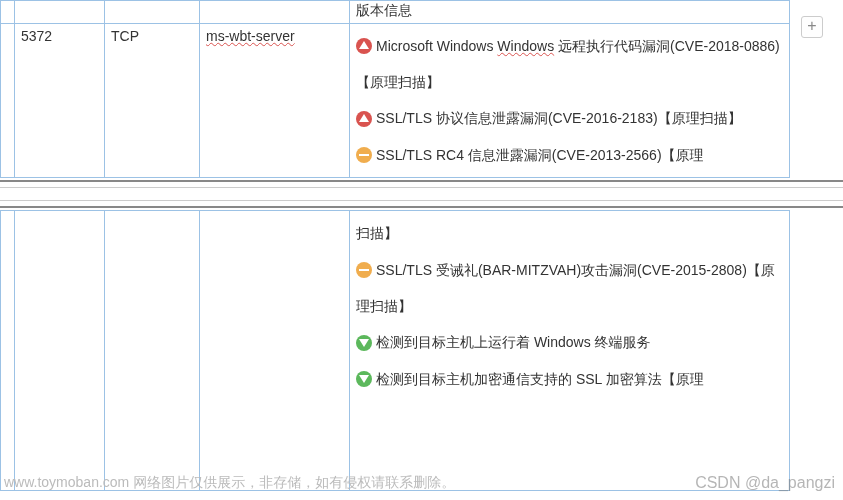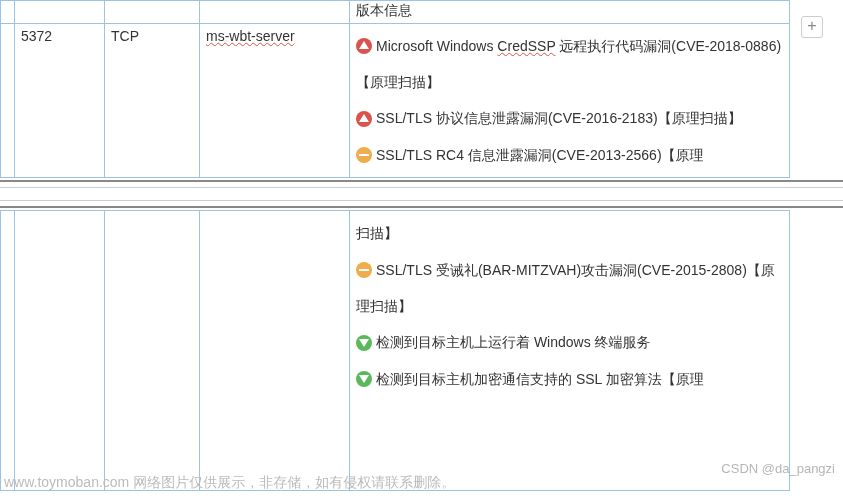--- a/index.html
+++ b/index.html
@@ -112,23 +112,23 @@
     .page-gap::after { bottom: 5px; }
     .footer-text {
       position: absolute;
       bottom: 8px;
       left: 4px;
       font-size: 14px;
       color: #bbb;
     }
     .watermark {
       position: absolute;
-      bottom: 24px;
+      bottom: 8px;
       right: 8px;
-      font-size: 13px;
+      font-size: 16px;
       color: rgba(120,120,120,0.55);
     }
     .row-top-narrow td { padding-top: 0; padding-bottom: 2px; line-height: 1.4; }
     .stretch { height: 280px; }
   </style>
 </head>
 <body>
 
 <table>
   <colgroup>
@@ -145,21 +145,21 @@
     <td></td>
     <td></td>
     <td><span>版本信息</span></td>
   </tr>
   <tr>
     <td></td>
     <td><span>5372</span></td>
     <td><span>TCP</span></td>
     <td><span class="spell-underline">ms-wbt-server</span></td>
     <td id="vulns1">
-          <span class="vuln-line"><span class="vuln-icon high"></span>Microsoft Windows <span class="spell-underline">CredSSP</span>  远程执行代码漏洞(CVE-2018-0886)【原理扫描】</span>
+          <span class="vuln-line"><span class="vuln-icon high"></span>Microsoft Windows <span class="spell-underline">Windows</span>  远程执行代码漏洞(CVE-2018-0886)【原理扫描】</span>
           <span class="vuln-line"><span class="vuln-icon high"></span>SSL/TLS 协议信息泄露漏洞(CVE-2016-2183)【原理扫描】</span>
           <span class="vuln-line"><span class="vuln-icon medium"></span>SSL/TLS RC4  信息泄露漏洞(CVE-2013-2566)【原理</span>
         </td>
   </tr>
 </tbody>
   </table>
 
 <div class="page-gap"></div>
 
 <table>

